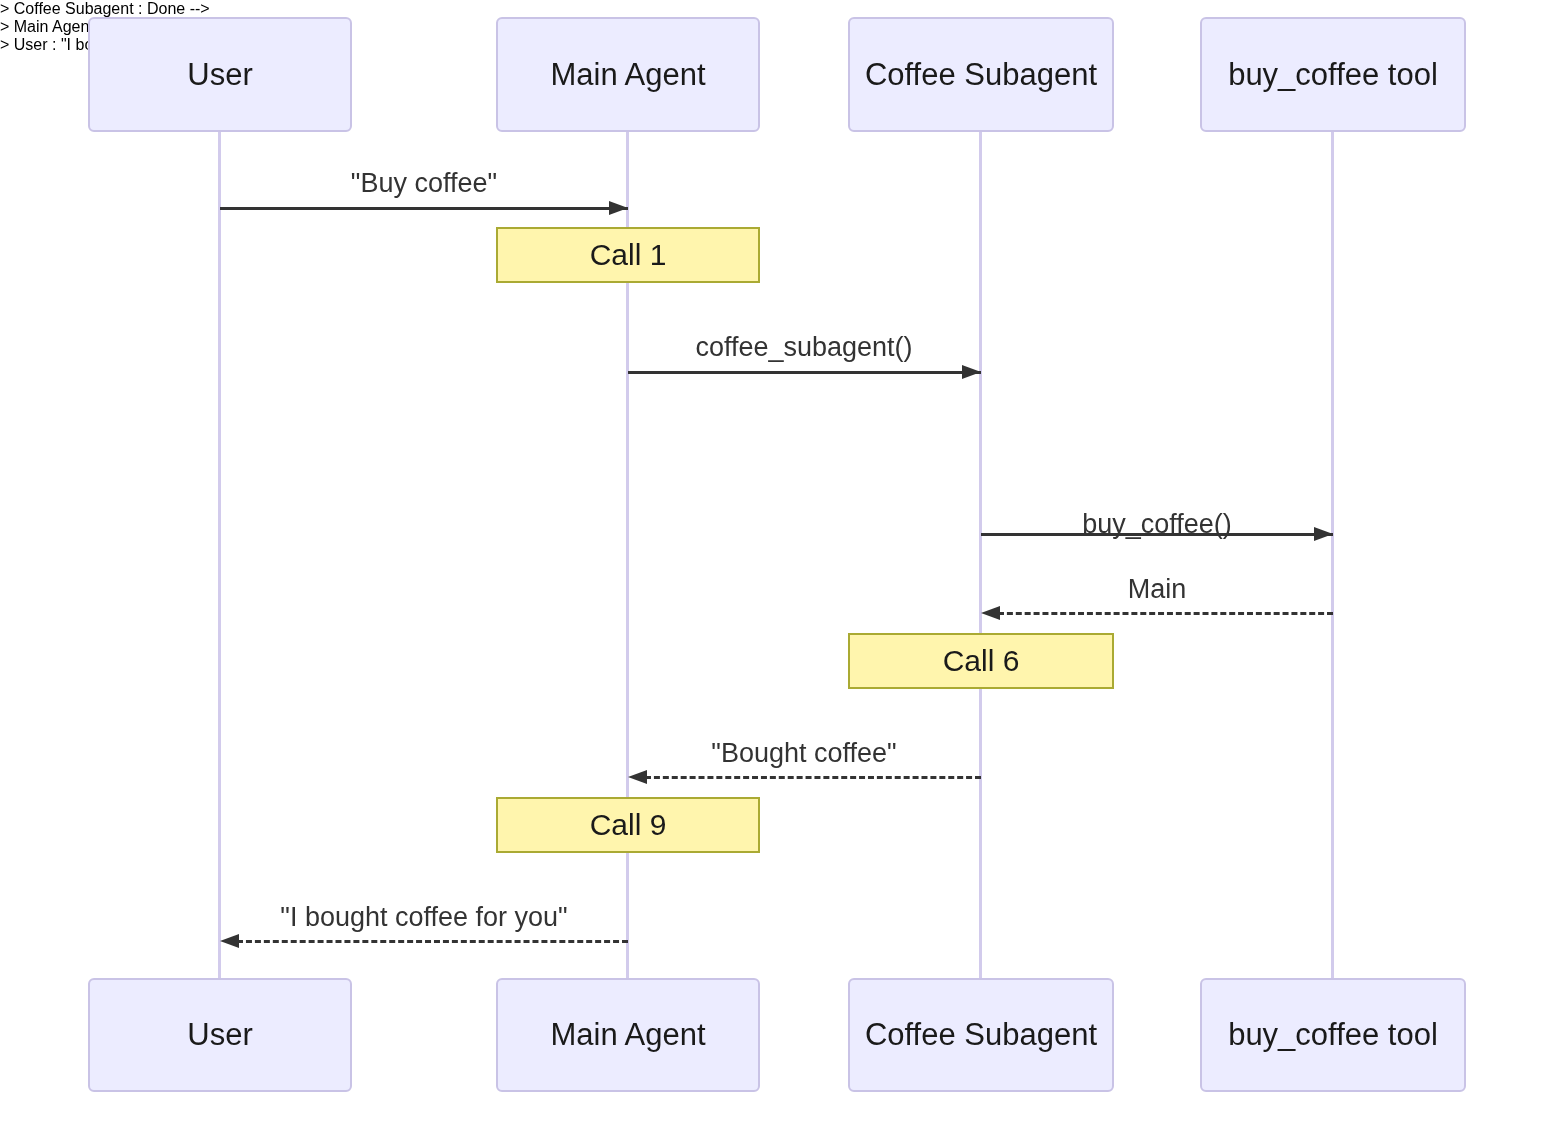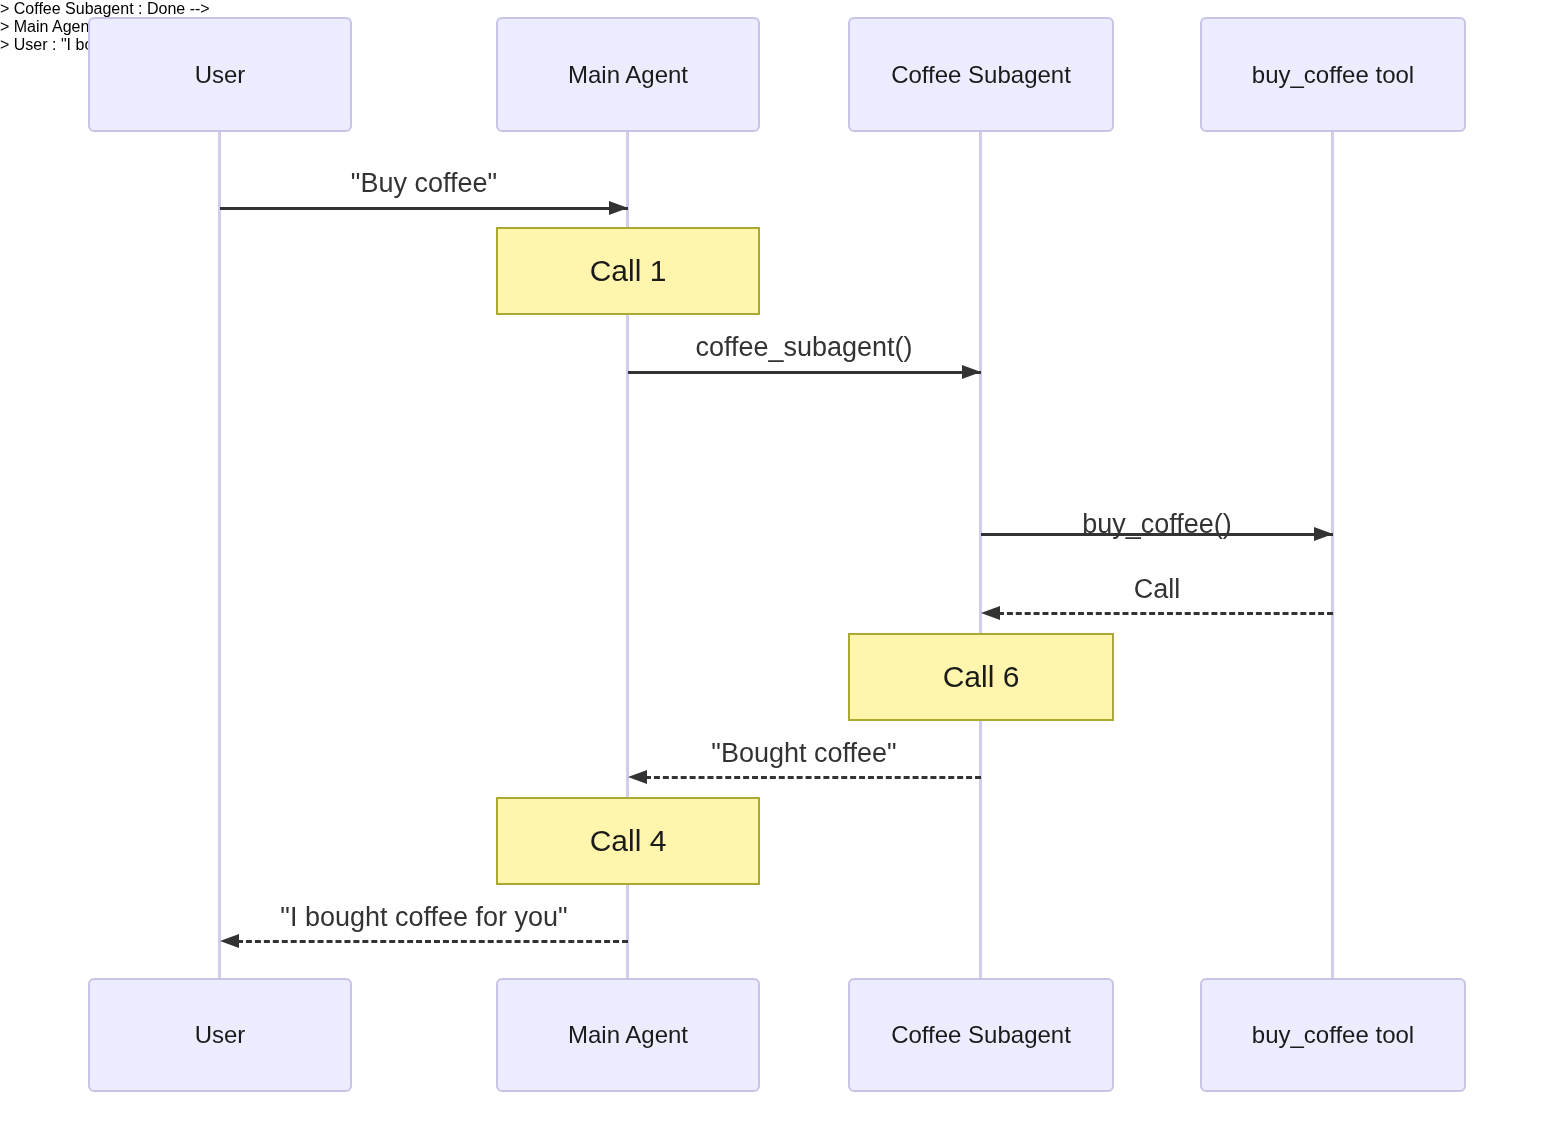--- a/index.html
+++ b/index.html
@@ -10,24 +10,24 @@
   .lifeline{
     position:absolute;width:3px;top:132px;height:846px;
     background:var(--lifeline,#D2CBEC);
   }
   .actor{
     position:absolute;height:115px;box-sizing:border-box;
     background:var(--actor_fill,#ECECFF);
     border:2px solid var(--actor_border,#C9C3E6);
     border-radius:6px;
     display:flex;align-items:center;justify-content:center;
-    font-size:24px;color:var(--actor_text,#1a1a1a);
+    font-size:31px;color:var(--actor_text,#1a1a1a);
   }
   .note{
-    position:absolute;height:88px;box-sizing:border-box;
+    position:absolute;height:56px;box-sizing:border-box;
     background:var(--note_fill,#FFF5AD);
     border:2px solid var(--note_border,#AAAA33);
     display:flex;align-items:center;justify-content:center;
     font-size:30px;color:var(--note_text,#1a1a1a);
   }
   .msg-label{
     position:absolute;transform:translateX(-50%);
     font-size:27px;line-height:30px;color:var(--msg_text,#333333);
     white-space:nowrap;
   }
@@ -85,40 +85,40 @@
 
   
   <div>
     <div class="msg-label" style="left:1157px;top:509px">buy_coffee()</div>
     <div class="line" style="left:981px;top:533px;width:352px"></div>
     <div class="head right" style="left:1314px;top:527px"></div>
   </div>
 
   &gt; Coffee Subagent : Done --&gt;
   <div>
-    <div class="msg-label" style="left:1157px;top:574px">Call</div>
+    <div class="msg-label" style="left:1157px;top:574px">Main</div>
     <div class="line dashed" style="left:998px;top:612px;width:335px"></div>
     <div class="head left" style="left:981px;top:606px"></div>
   </div>
 
   
   <div class="note" style="left:848px;top:633px;width:266px">
     <span>Call 6</span>
   </div>
 
   &gt; Main Agent : "Bought coffee" --&gt;
   <div>
     <div class="msg-label" style="left:804px;top:738px">"Bought coffee"</div>
     <div class="line dashed" style="left:645px;top:776px;width:336px"></div>
     <div class="head left" style="left:628px;top:770px"></div>
   </div>
 
   
   <div class="note" style="left:496px;top:797px;width:264px">
-    <span>Call 4</span>
+    <span>Call 9</span>
   </div>
 
   &gt; User : "I bought coffee for you" --&gt;
   <div>
     <div class="msg-label" style="left:424px;top:902px">"I bought coffee for you"</div>
     <div class="line dashed" style="left:237px;top:940px;width:391px"></div>
     <div class="head left" style="left:220px;top:934px"></div>
   </div>
 
   

